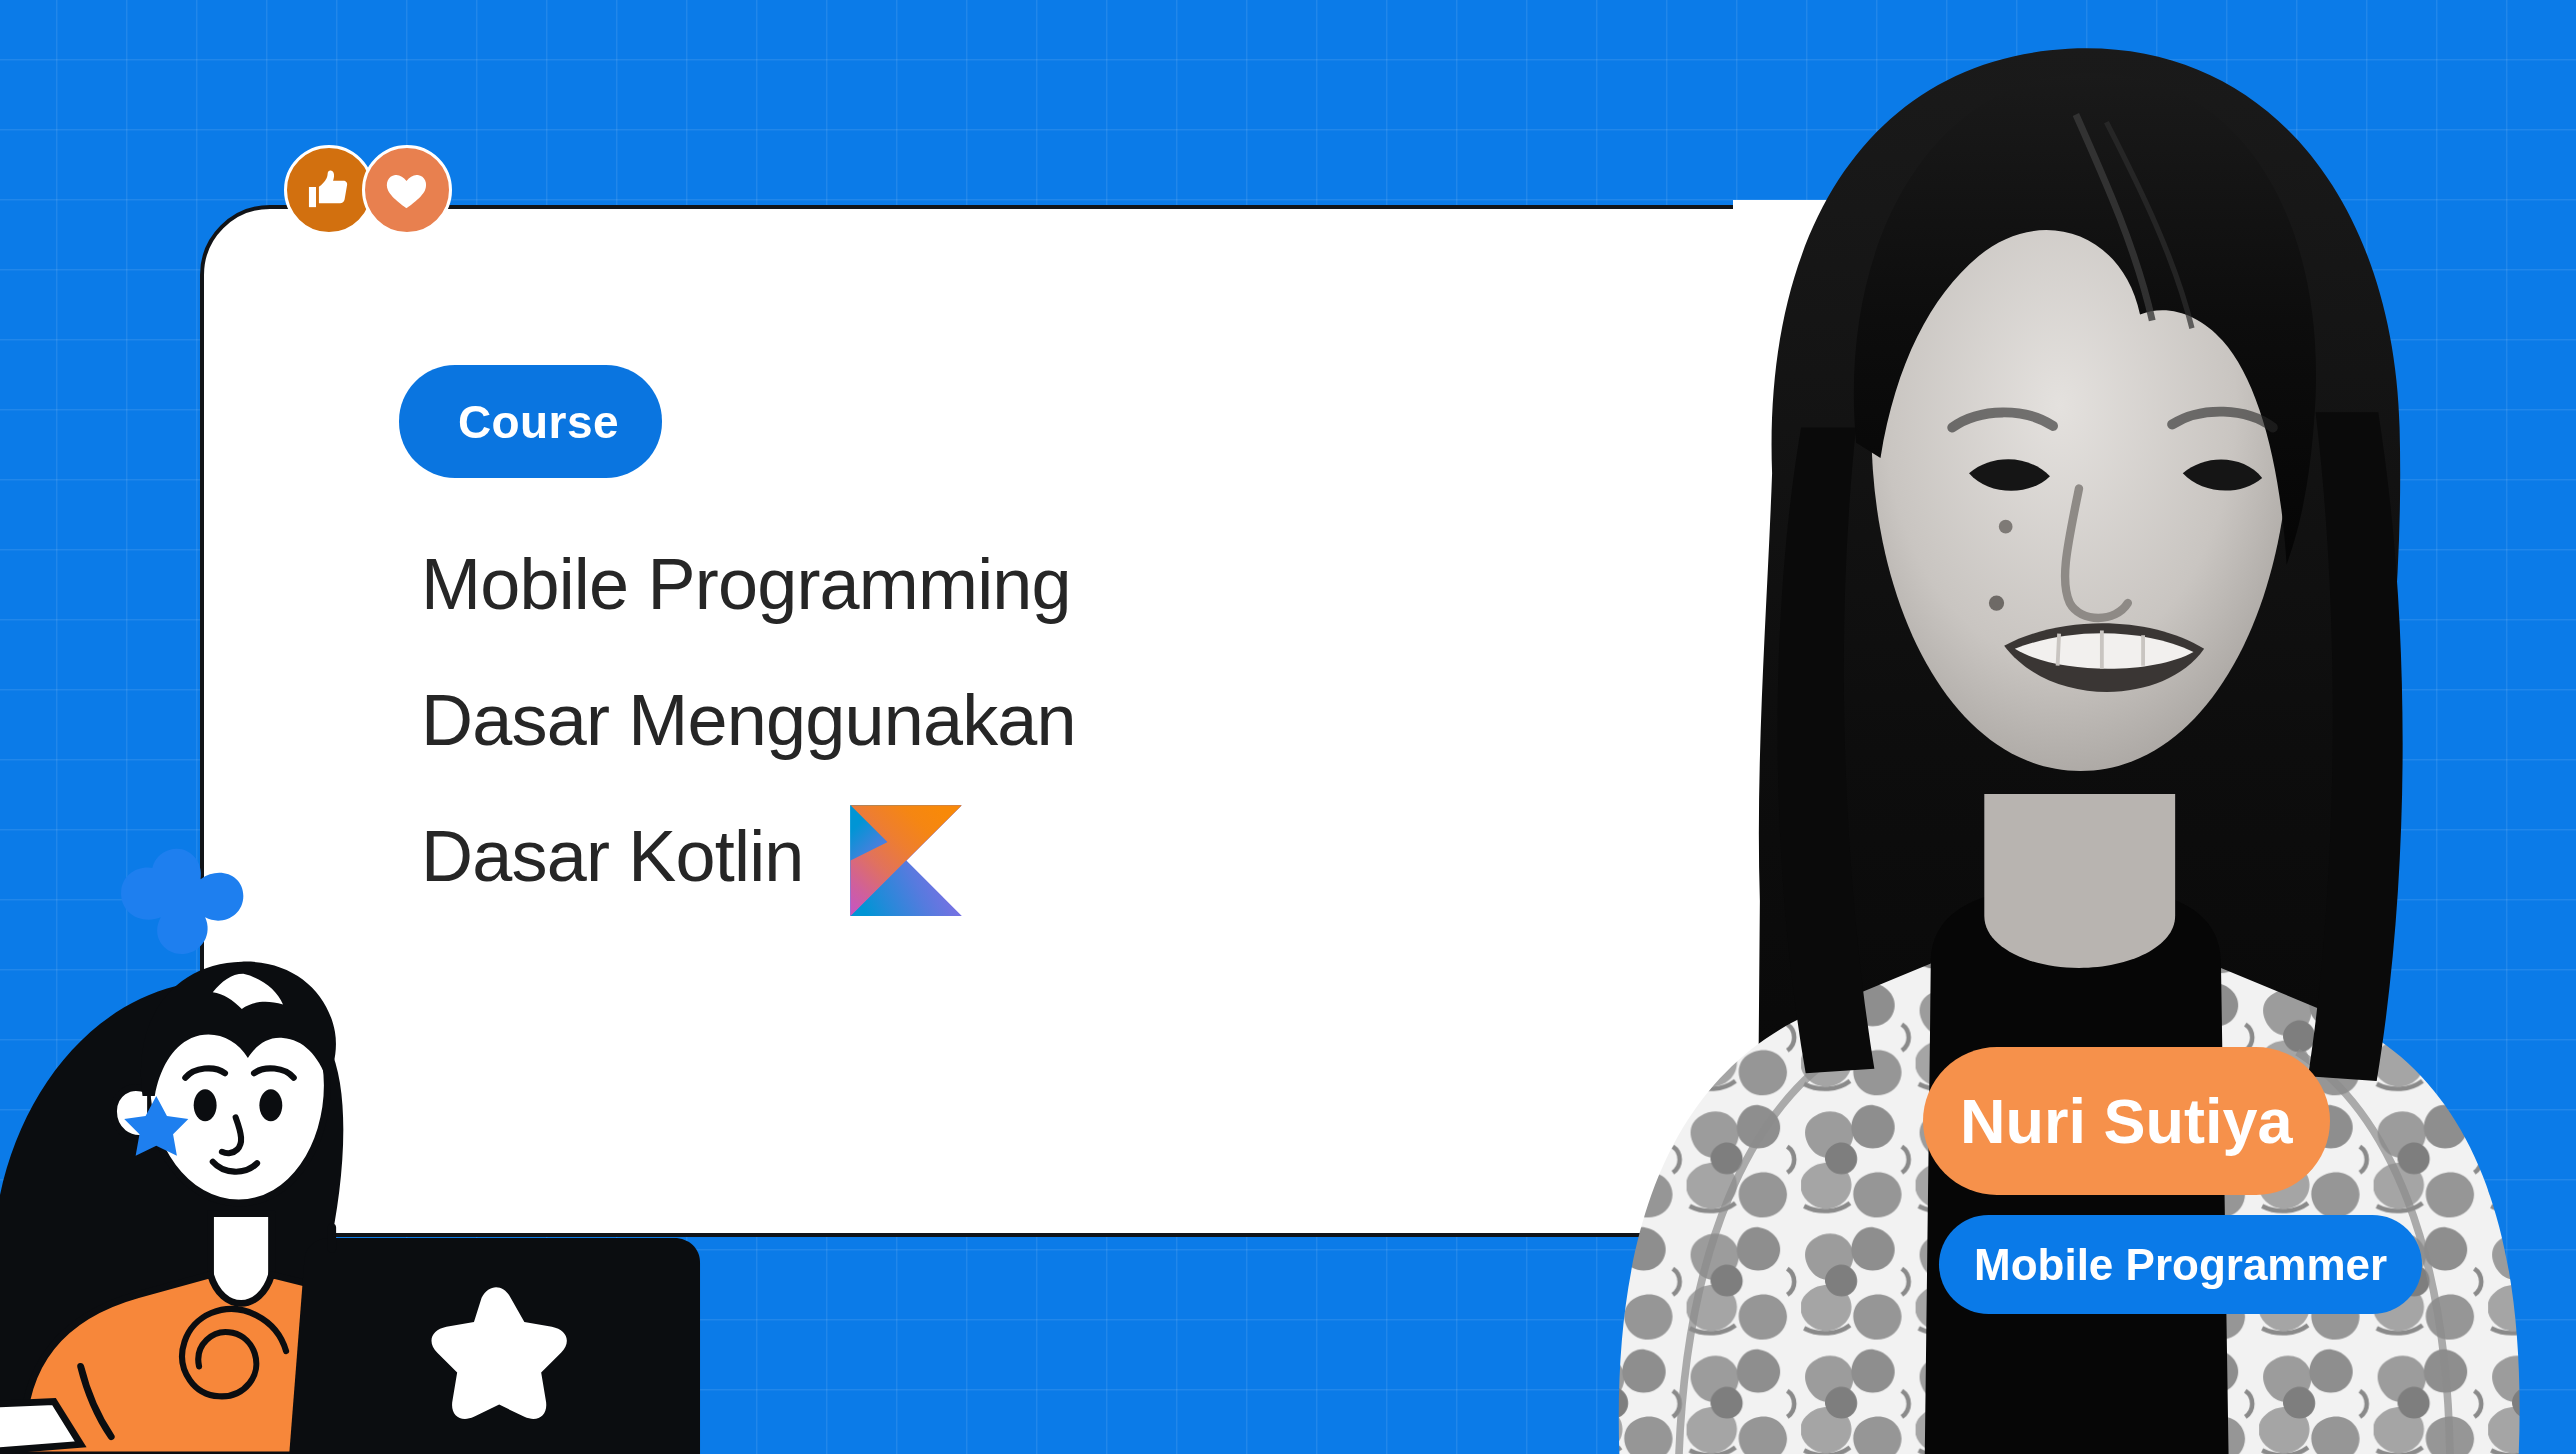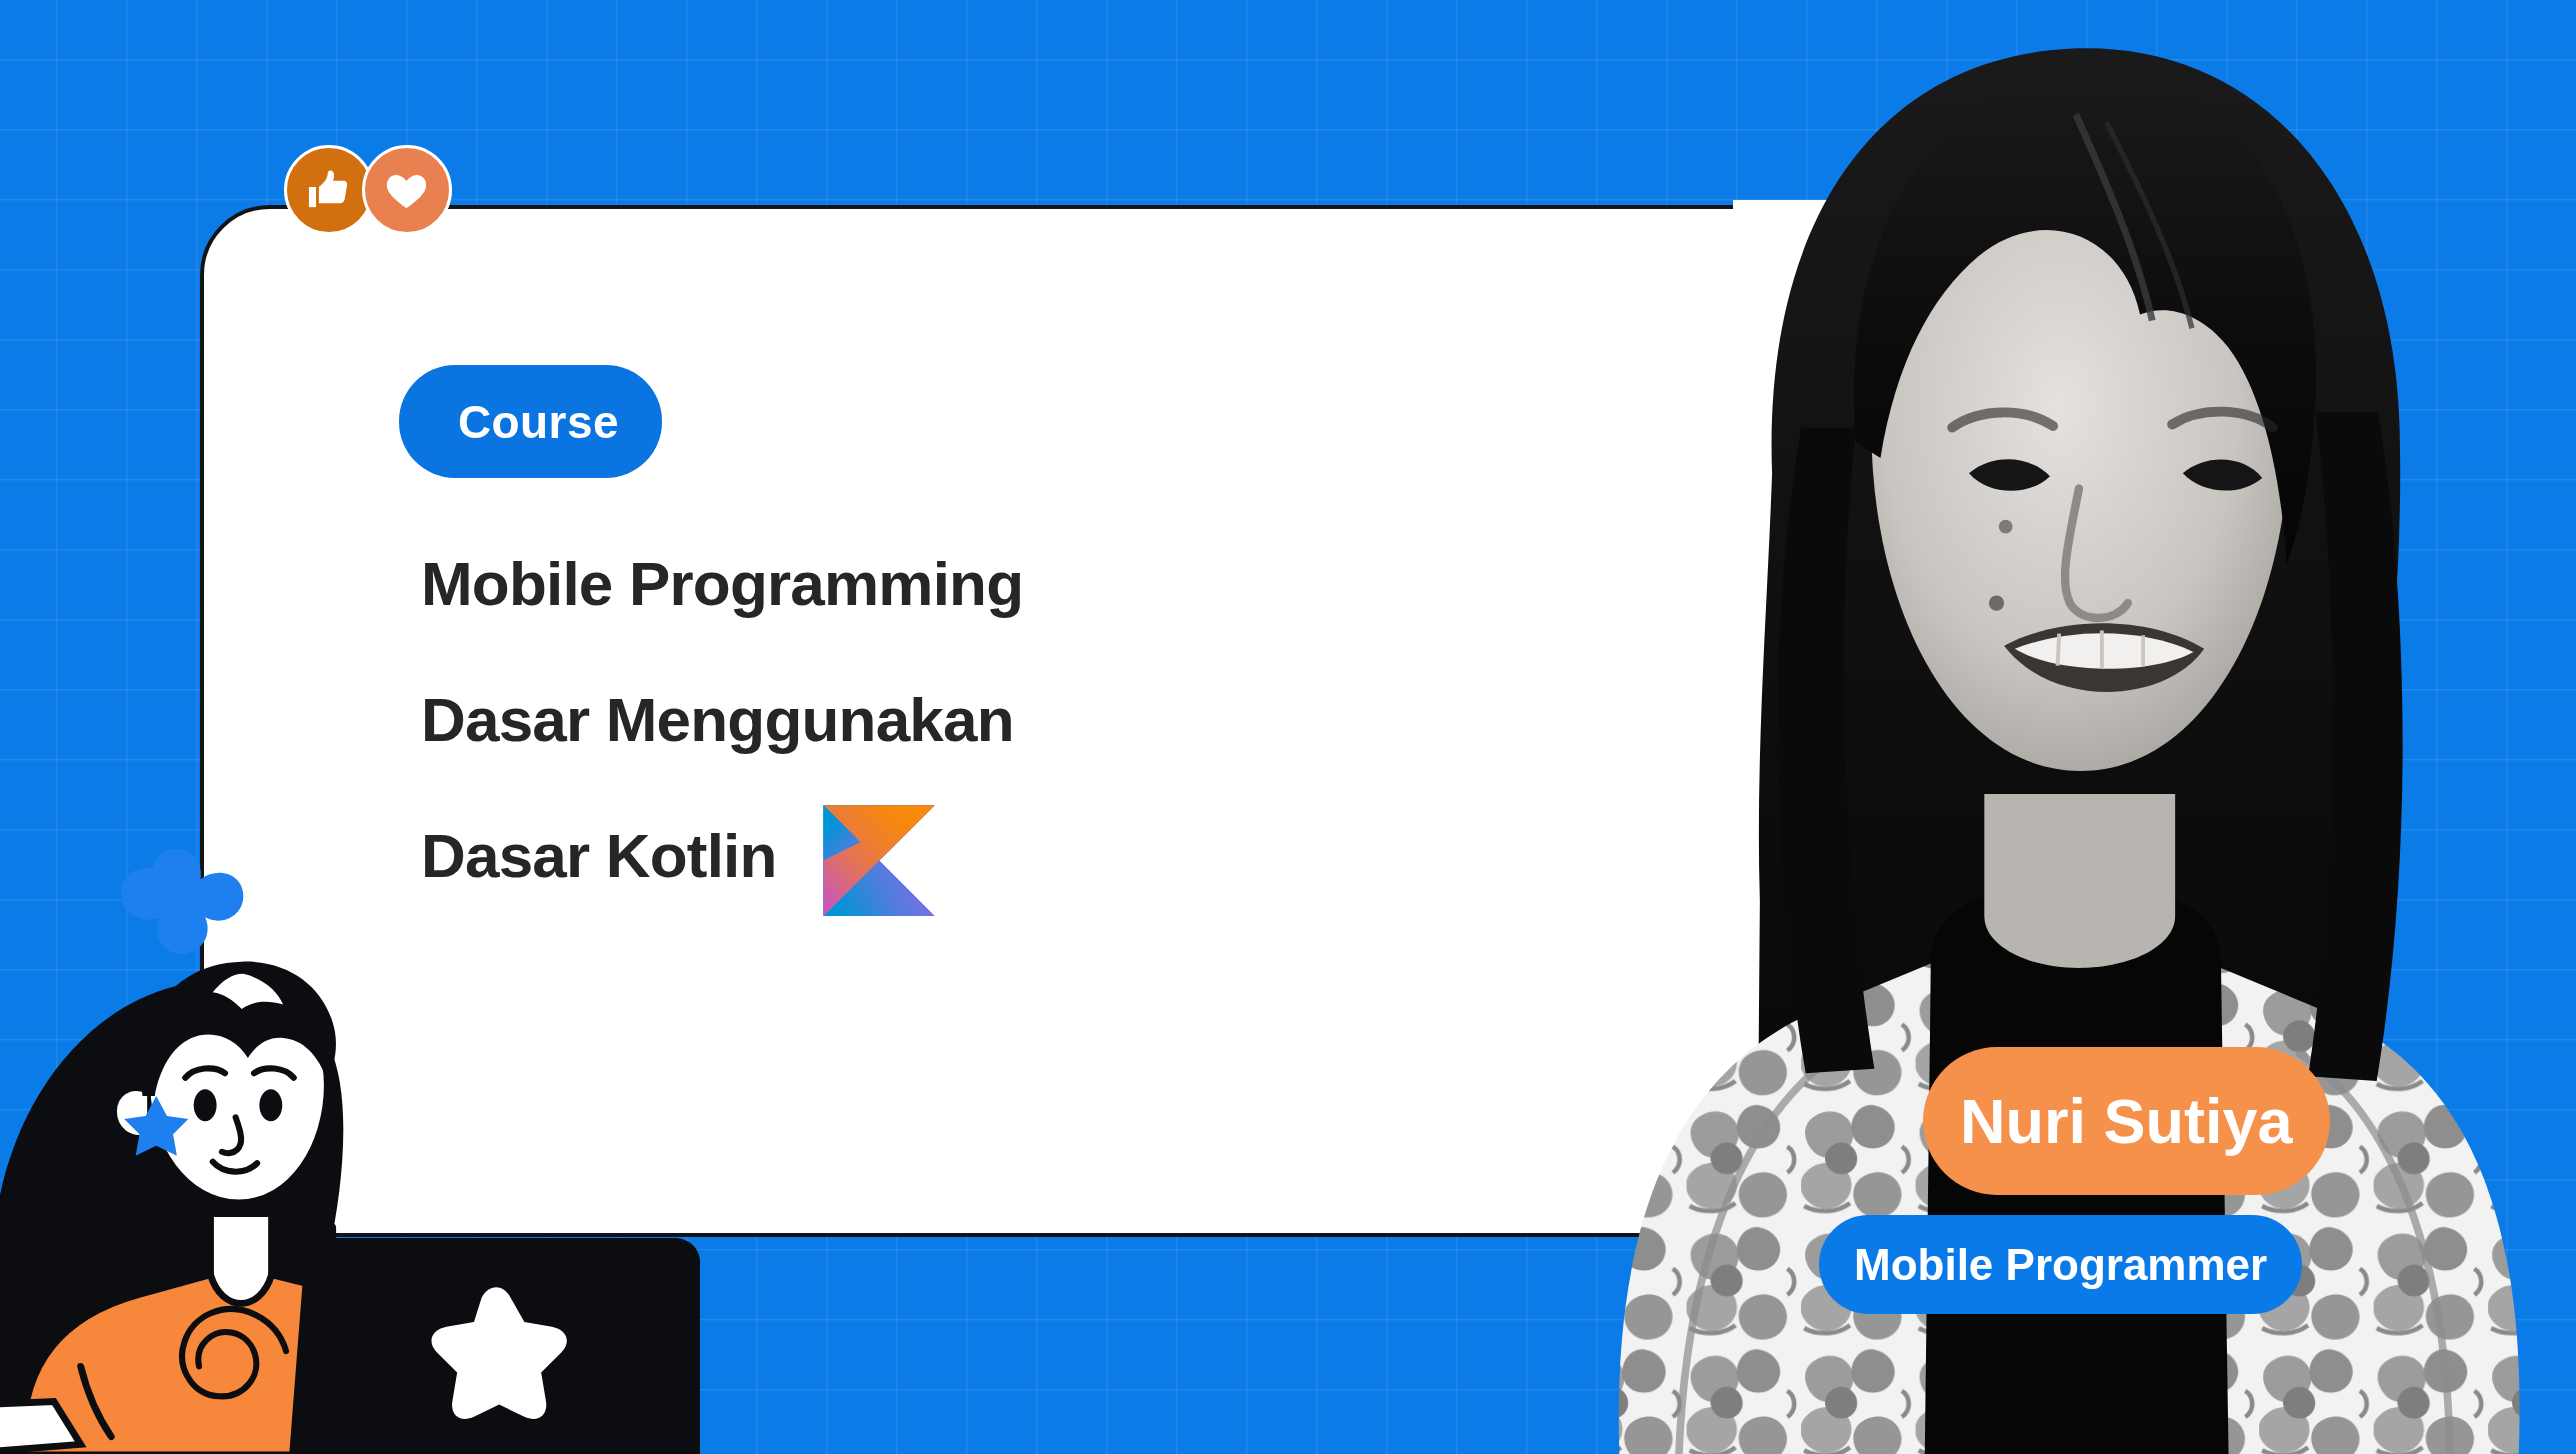--- a/index.html
+++ b/index.html
@@ -83,22 +83,22 @@
   
   #title {
     position:absolute;
     left:421px; top:516px;
     width:1191px;
     z-index:20;
   }
   .title-line {
     display:flex; align-items:center;
     color:#262626;
-    font-size:62px;
-    font-weight:bold;
+    font-size:72px;
+    font-weight:normal;
     line-height:136px;
     letter-spacing:-0.8px;
     white-space:nowrap;
   }
 
   
   #kotlin-logo {
     width:128px; height:128px;
     margin-left:38px;
     flex:0 0 auto;
@@ -136,21 +136,21 @@
   }
   #name-pill span {
     color:#ffffff;
     font-size:63px;
     font-weight:bold;
     letter-spacing:0px;
     white-space:nowrap;
   }
   #role-pill {
     position:absolute;
-    left:1819px; top:1215px;
+    left:1939px; top:1215px;
     height:99px;
     padding:0 35px;
     background:#0A7AE8;
     border-radius:50px;
     display:flex; align-items:center; justify-content:center;
     z-index:40;
   }
   #role-pill span {
     color:#ffffff;
     font-size:44px;

